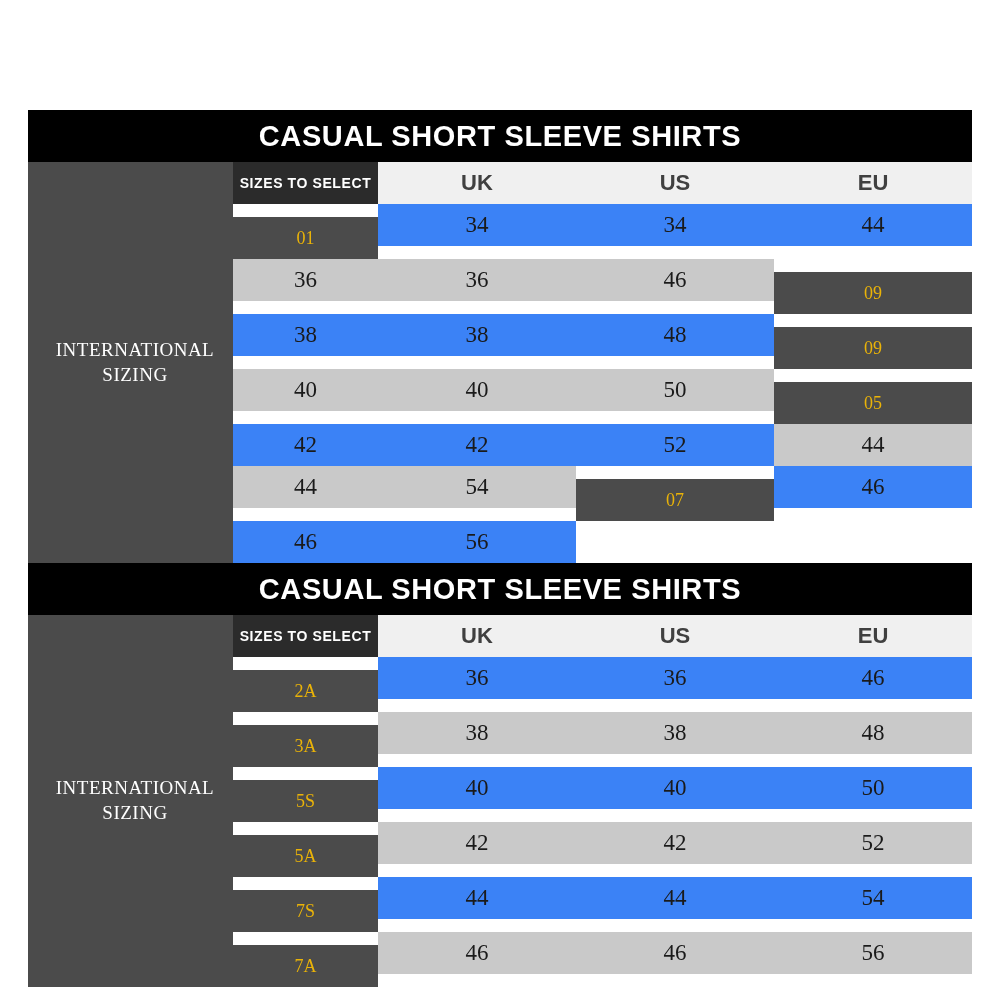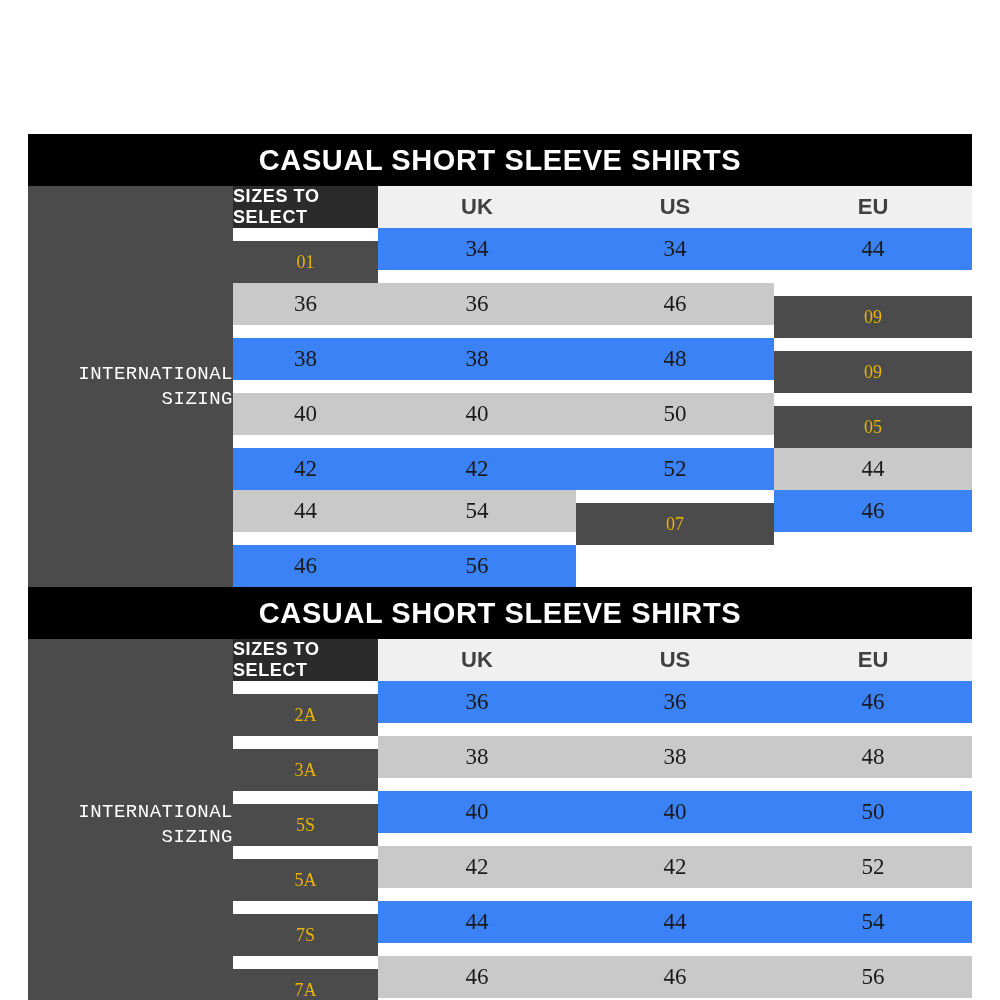--- a/index.html
+++ b/index.html
@@ -30,52 +30,51 @@
   .chart-title {
     background: #000000;
     color: #ffffff;
     text-align: center;
     font-size: 29px;
     font-weight: bold;
     letter-spacing: 0.6px;
     line-height: 52px;
     height: 52px;
     font-family: "Liberation Sans", sans-serif;
-    margin-top: 24px;
   }
 
   .grid {
     display: grid;
     grid-template-columns: 205px 145px 1fr 1fr 1fr;
   }
 
   
   .side-label {
     grid-column: 1;
     grid-row: 1 / span 8;
     background: #4b4b4b;
     color: #ffffff;
     display: flex;
     align-items: center;
     justify-content: center;
-    text-align: right;
+    text-align: center;
     font-size: 19px;
     letter-spacing: 0.5px;
     line-height: 1.3;
-    font-family: Liberation Mono, monospace;
+    font-family: Liberation Serif, serif;
     padding-left: 9px;
   }
   .side-label.rows6 {
     grid-row: 1 / span 7;
   }
 
   .hdr-select {
     background: #2b2b2b;
     color: #ffffff;
-    font-size: 18px;
+    font-size: 14px;
     font-weight: bold;
     letter-spacing: 0.6px;
     display: flex;
     align-items: center;
     justify-content: center;
     height: 42px;
   }
 
   .hdr-unit {
     background: #f0f0f0;

